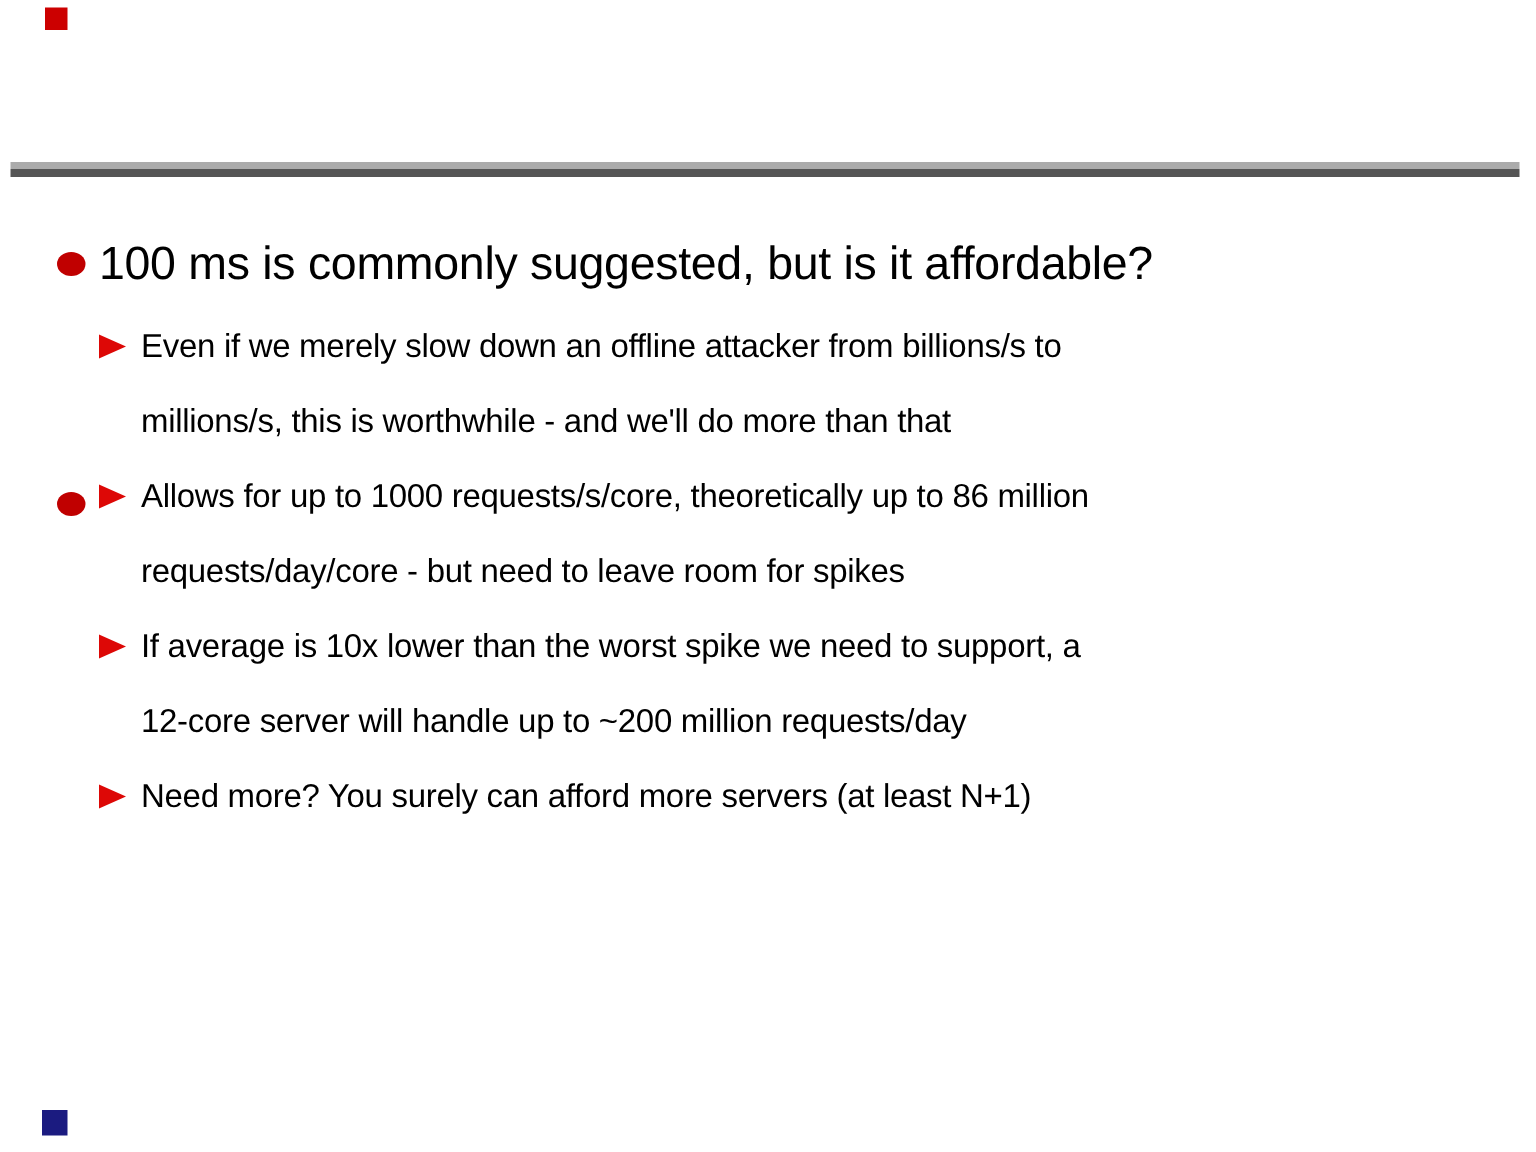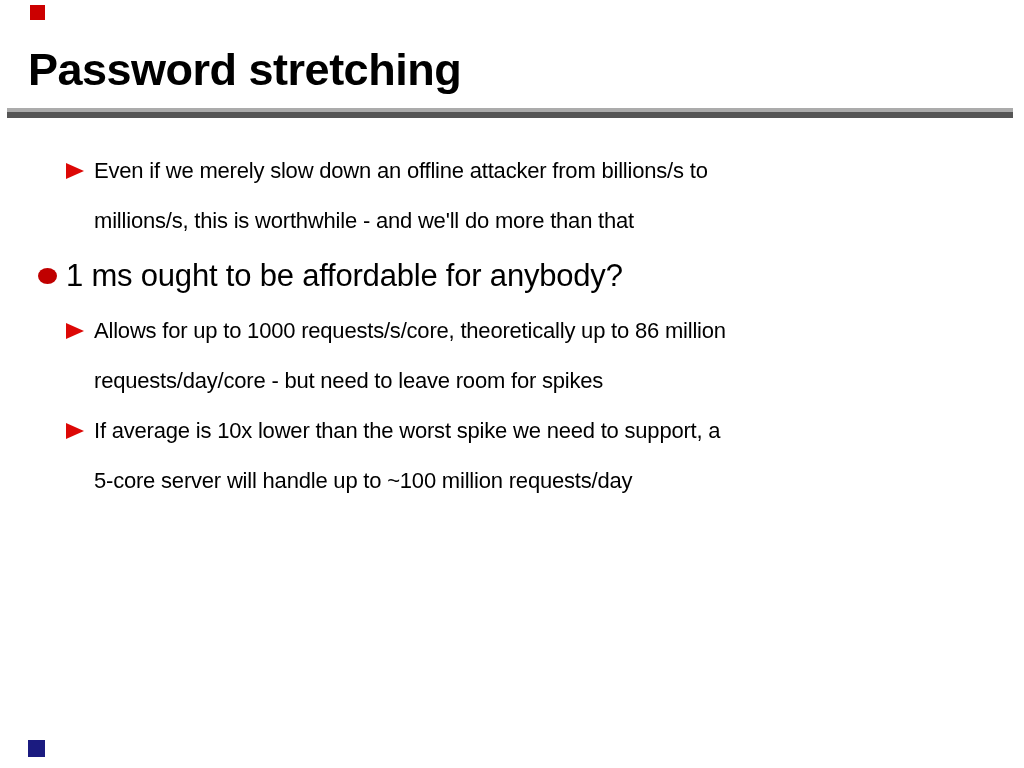--- a/index.html
+++ b/index.html
@@ -77,41 +77,47 @@
   }
   .txt{white-space:pre-line;}
 </style>
 </head>
 <body>
 
 <div class="slide">
 
   <div class="corner-top"></div>
 
-  <h1 class="title">Password stretching</h1>
 
   <div class="rule"></div>
 
   <ul class="content">
+    <li class="l1">
+      <span class="dot"></span>
+      <span class="txt">100 ms is commonly suggested, but is it affordable?</span>
+    </li>
     <li class="l2">
       <span class="tri"></span>
       <span class="txt">Even if we merely slow down an offline attacker from billions/s to
 millions/s, this is worthwhile - and we'll do more than that</span>
     </li>
     <li class="l1">
       <span class="dot"></span>
-      <span class="txt">1 ms ought to be affordable for anybody?</span>
     </li>
     <li class="l2">
       <span class="tri"></span>
       <span class="txt">Allows for up to 1000 requests/s/core, theoretically up to 86 million
 requests/day/core - but need to leave room for spikes</span>
     </li>
     <li class="l2">
       <span class="tri"></span>
       <span class="txt">If average is 10x lower than the worst spike we need to support, a
-5-core server will handle up to ~100 million requests/day</span>
+12-core server will handle up to ~200 million requests/day</span>
+    </li>
+    <li class="l2">
+      <span class="tri"></span>
+      <span class="txt">Need more? You surely can afford more servers (at least N+1)</span>
     </li>
   </ul>
 
   <div class="corner-bottom"></div>
 
 </div>
 
 </body></html>

